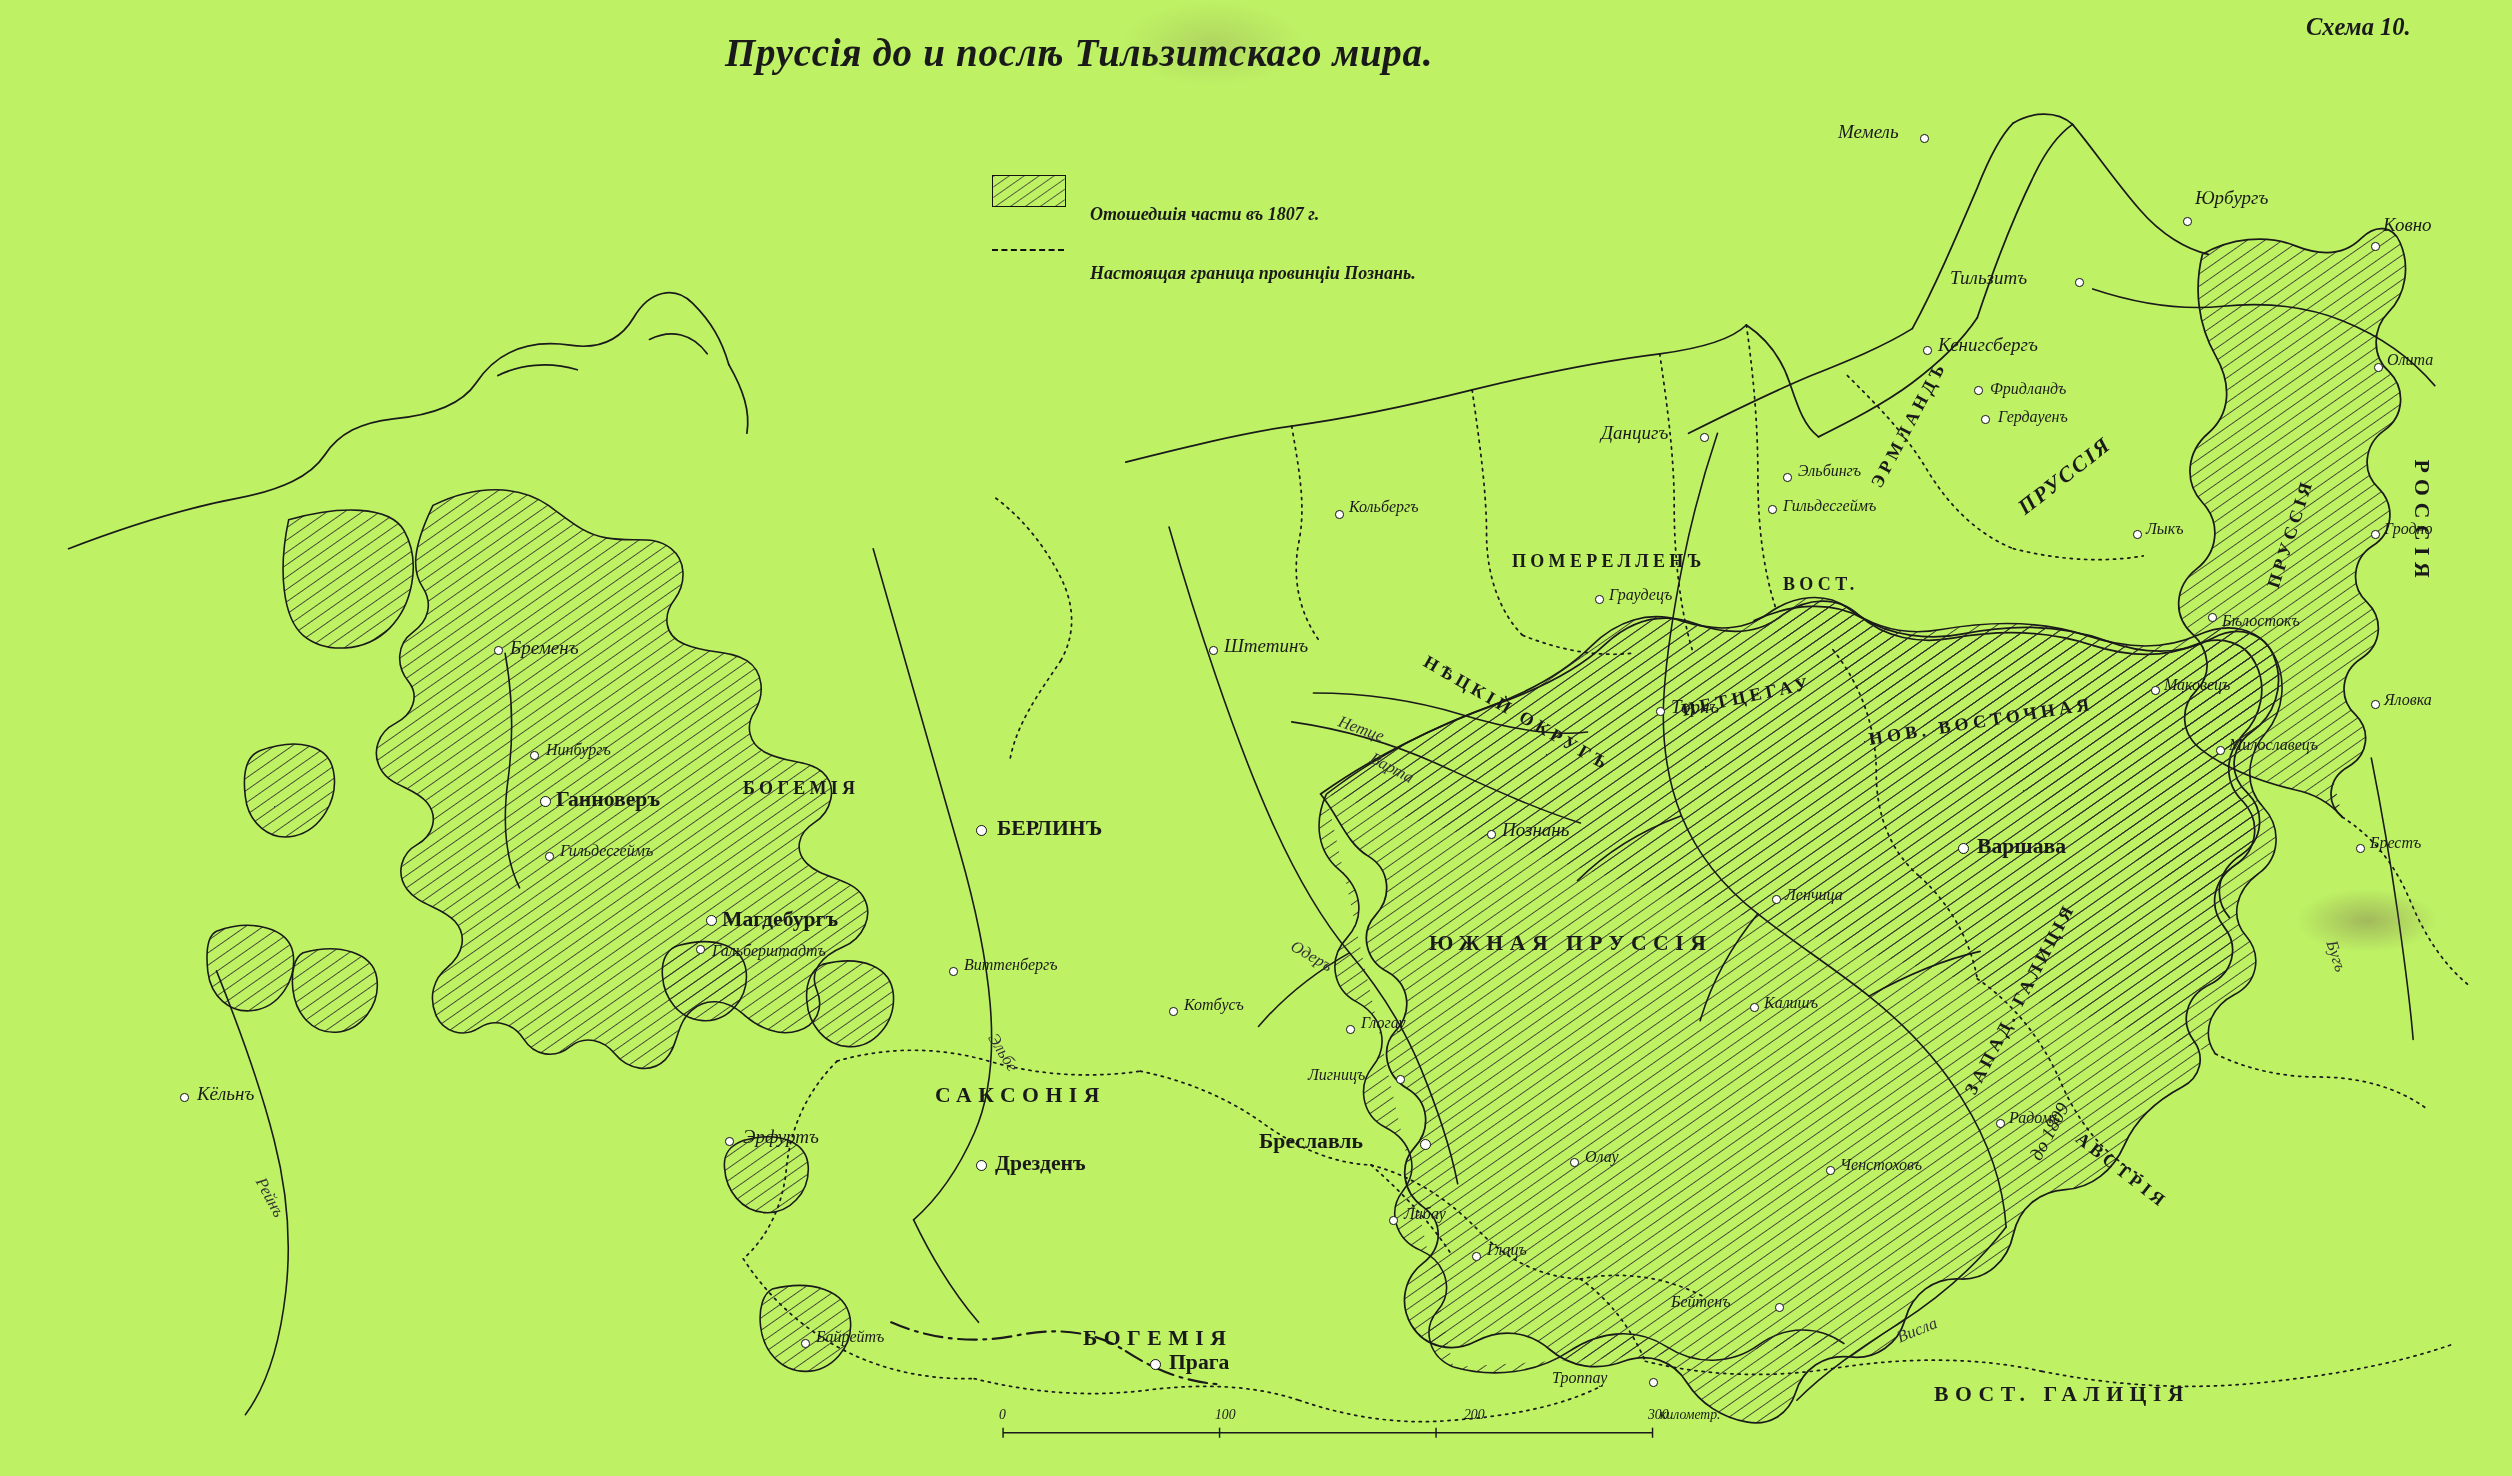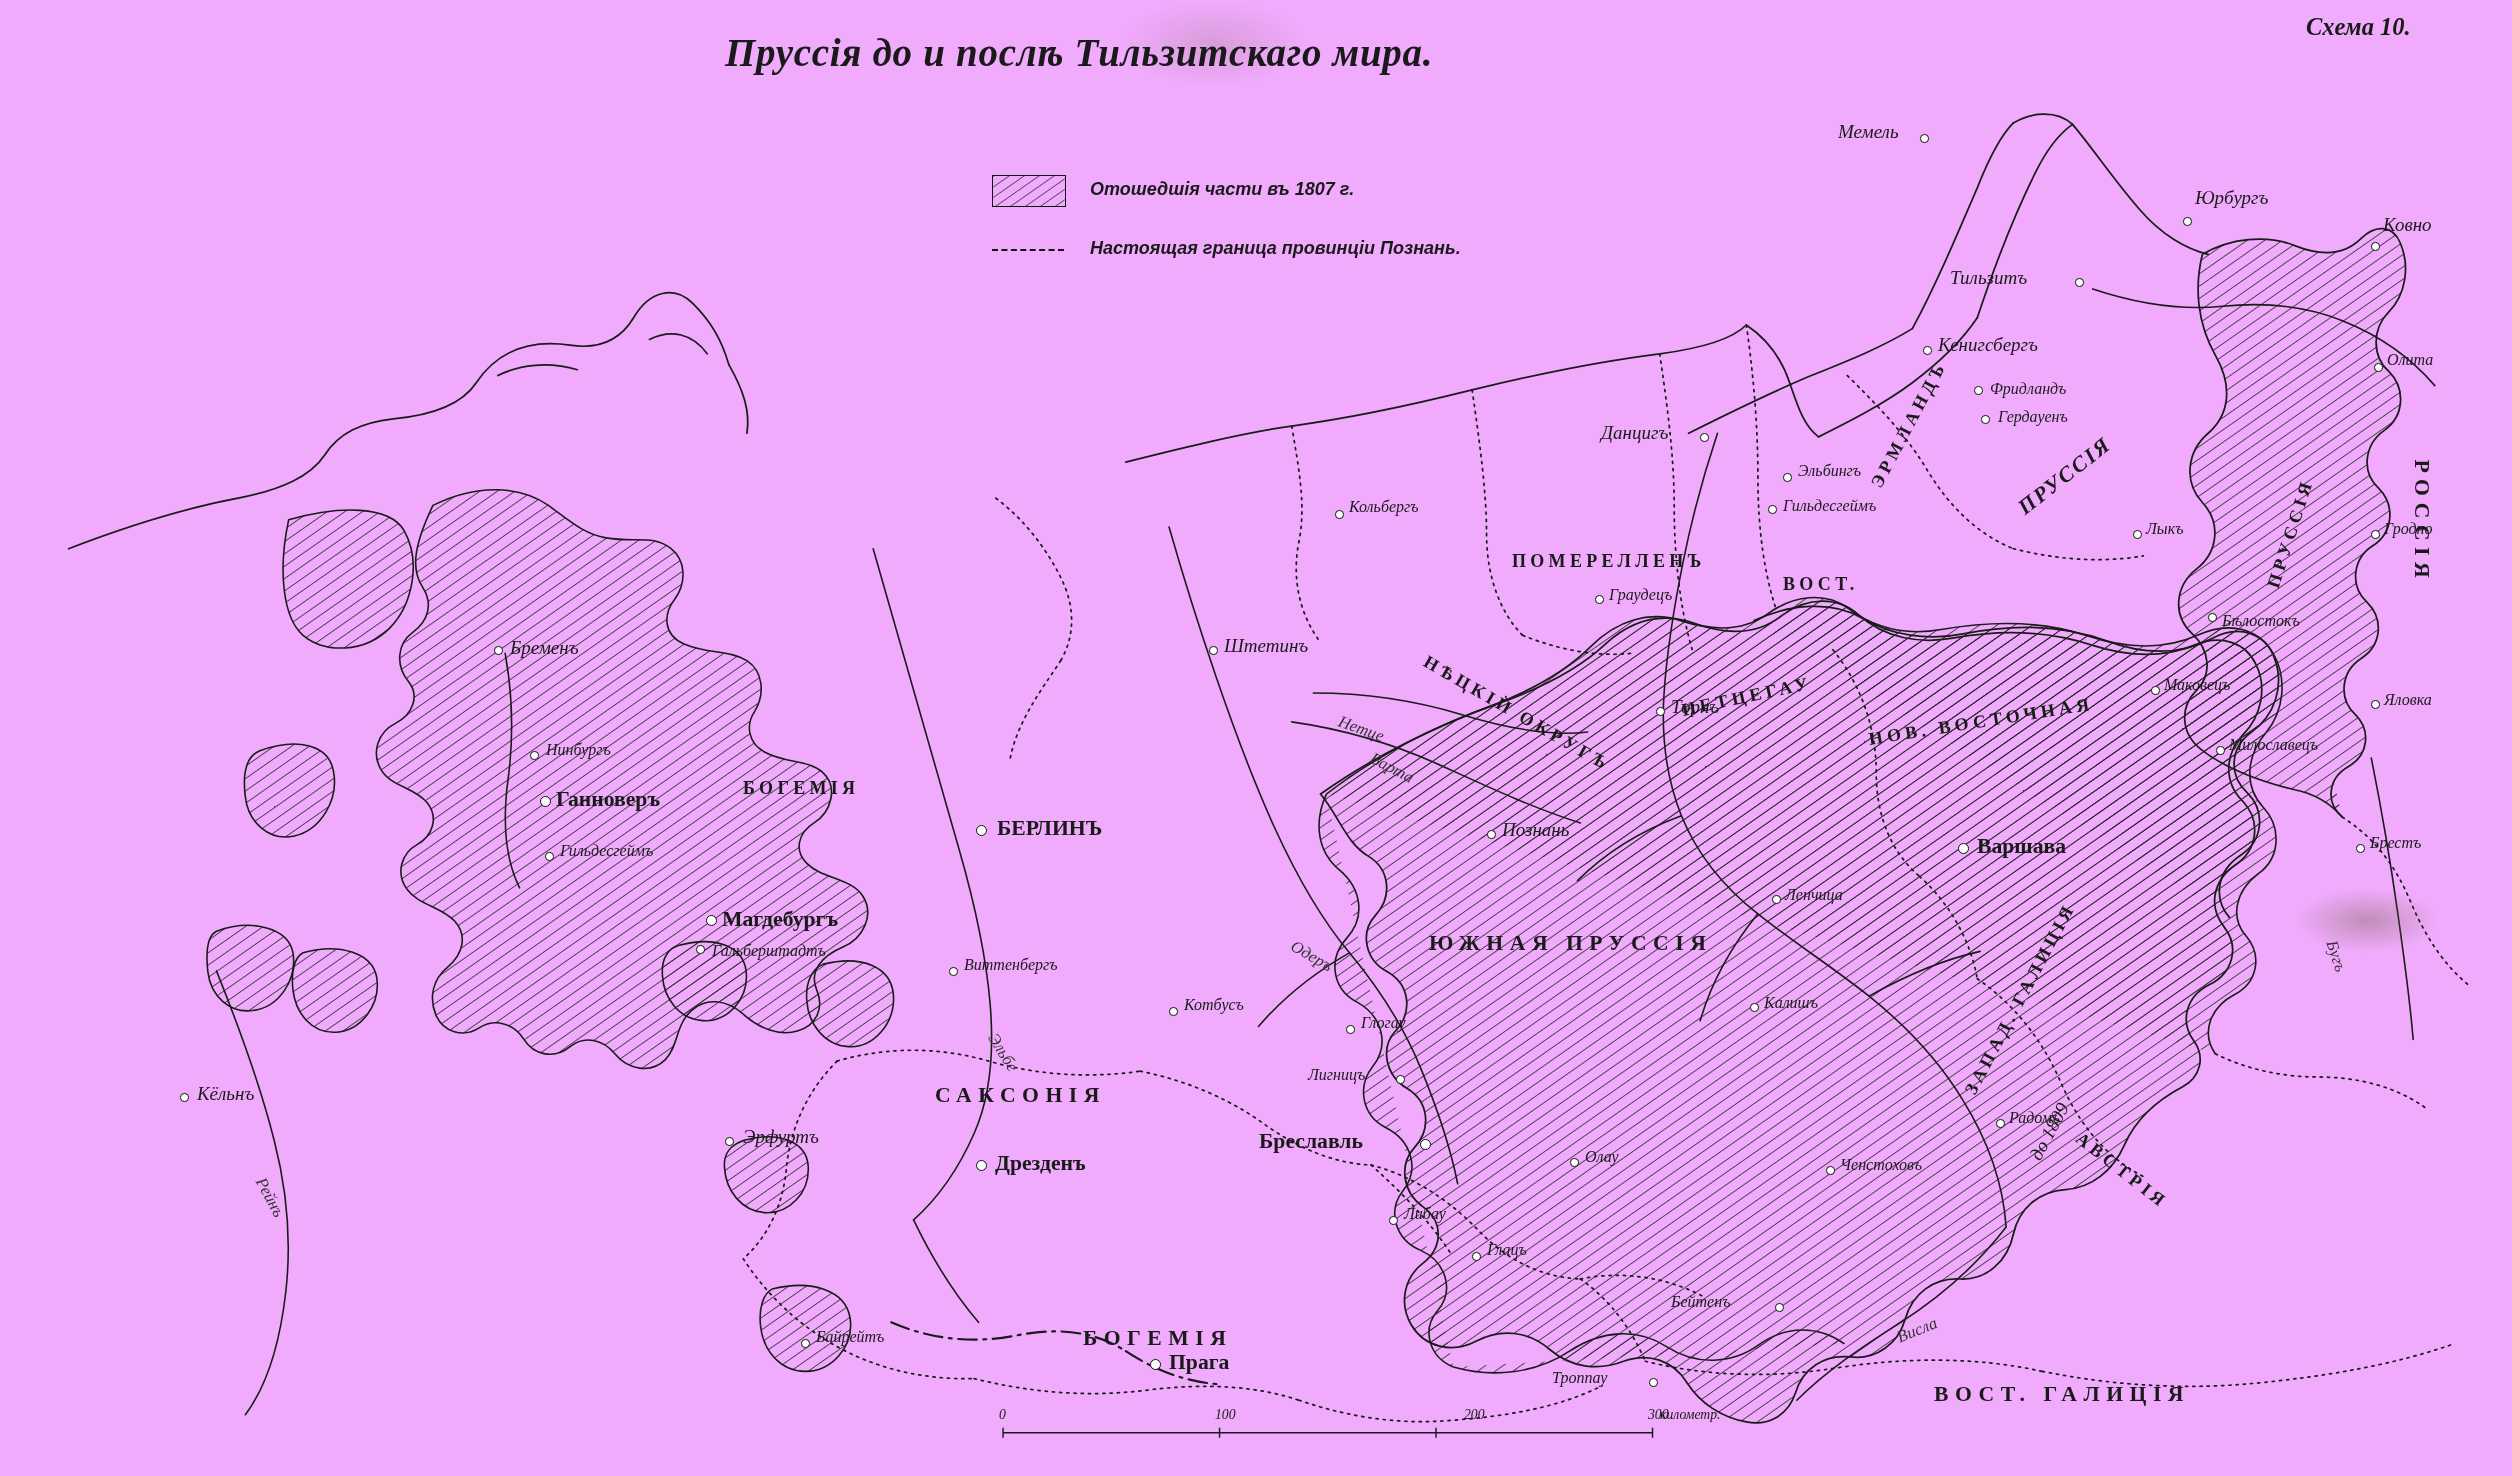--- a/index.html
+++ b/index.html
@@ -7,21 +7,21 @@
     padding: 0;
     background: #ffffff;
   }
   body {
     font-family: "Liberation Serif", serif;
   }
   #map-root {
     position: relative;
     width: 2512px;
     height: 1477px;
-    background: #f0abfc;
+    background: #bef264;
     overflow: hidden;
   }
   #map-svg {
     position: absolute;
     left: 0;
     top: 0;
     width: 2512px;
     height: 1477px;
   }
   .lbl {
@@ -38,24 +38,25 @@
     font-size: 39px;
     letter-spacing: 0.7px;
   }
   .scheme-no {
     font-family: "Liberation Serif", serif;
     font-style: italic;
     font-weight: bold;
     font-size: 24.5px;
   }
   .legend-text {
-    font-family: Liberation Sans, sans-serif;
+    font-family: Liberation Serif, serif;
     font-style: italic;
     font-weight: bold;
     font-size: 18px;
+    margin-top: 25px;
   }
   .city {
     font-family: "Liberation Serif", serif;
     font-style: italic;
     font-size: 19px;
   }
   .city-big {
     font-family: "Liberation Serif", serif;
     font-weight: bold;
     font-size: 21.7px;

